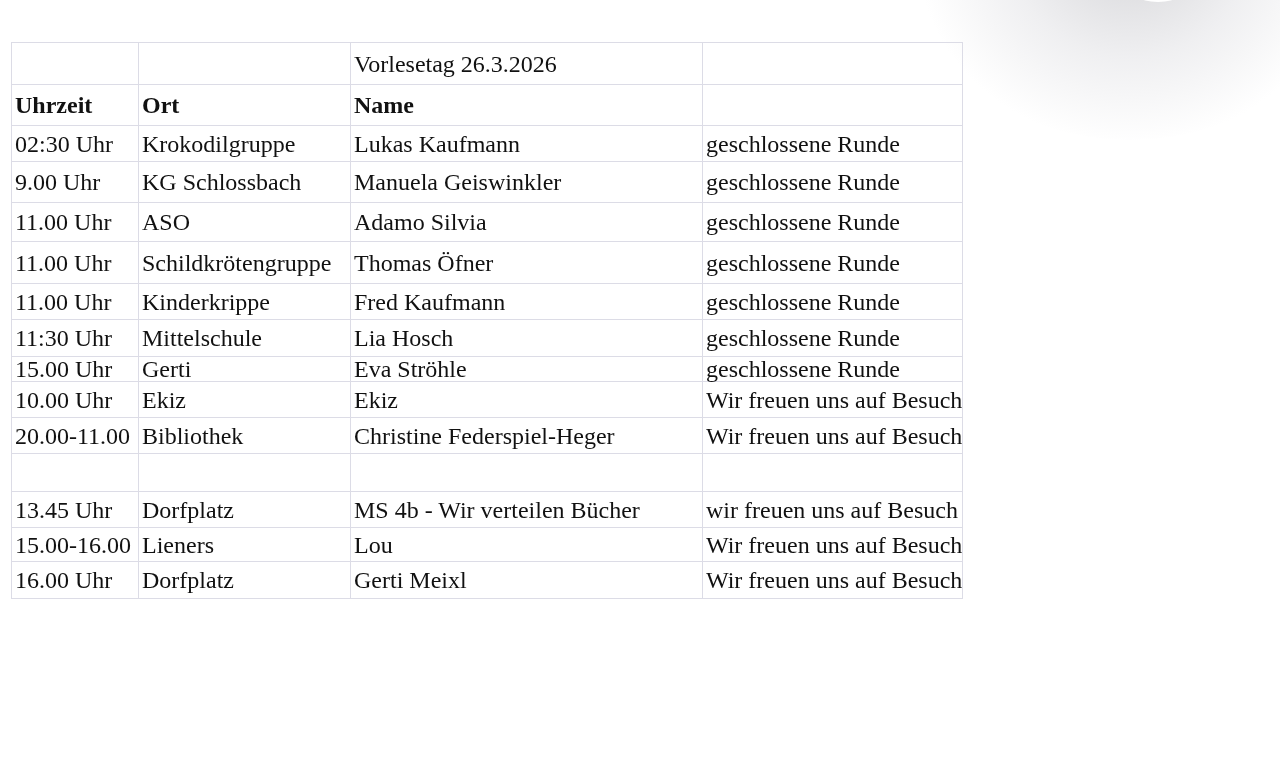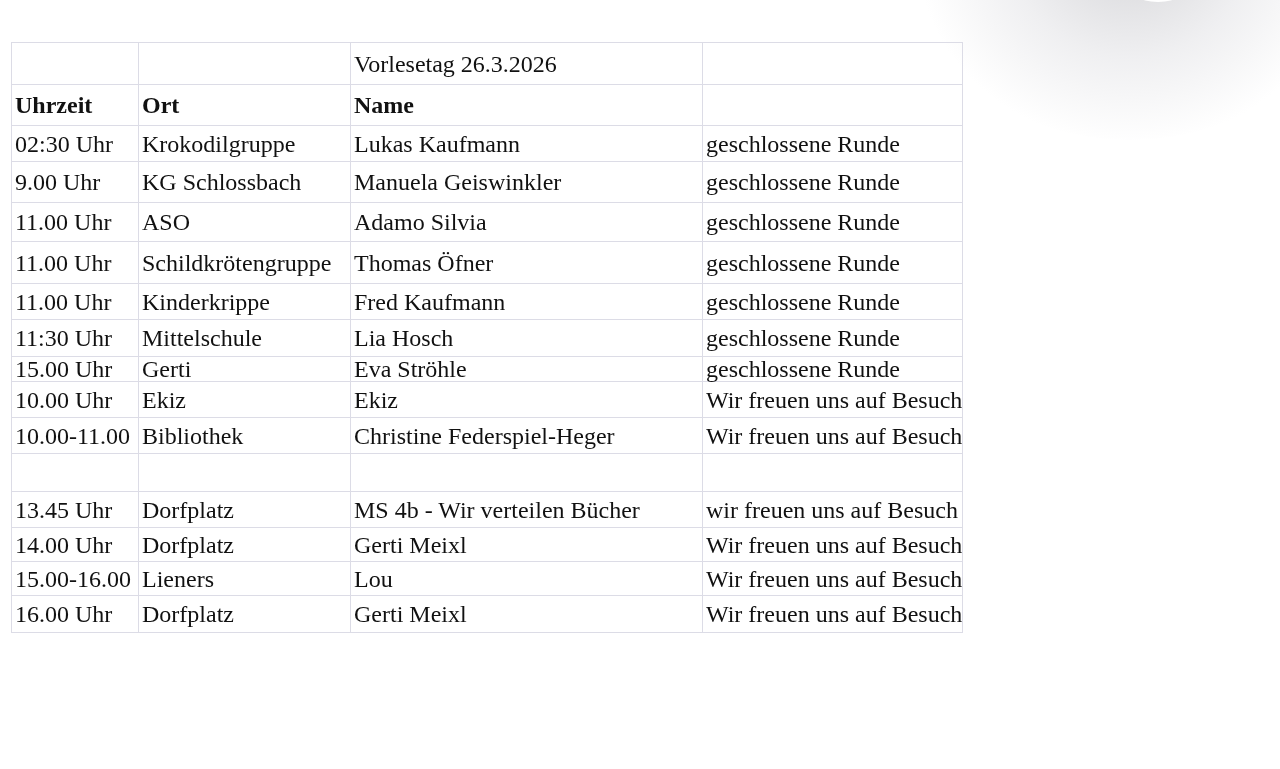--- a/index.html
+++ b/index.html
@@ -140,42 +140,36 @@
         <td><span class="txt">Eva Ströhle</span></td>
         <td><span class="txt">geschlossene Runde</span></td>
       </tr>
       <tr style="height:36px">
         <td><span class="txt">10.00 Uhr</span></td>
         <td><span class="txt">Ekiz</span></td>
         <td><span class="txt">Ekiz</span></td>
         <td><span class="txt">Wir freuen uns auf Besuch</span></td>
       </tr>
       <tr style="height:36px">
-        <td><span class="txt">10.00-11.00</span></td>
+        <td><span class="txt">20.00-11.00</span></td>
         <td><span class="txt">Bibliothek</span></td>
         <td><span class="txt">Christine Federspiel-Heger</span></td>
         <td><span class="txt">Wir freuen uns auf Besuch</span></td>
       </tr>
       <tr style="height:38px">
         <td><span class="txt"></span></td>
         <td><span class="txt"></span></td>
         <td><span class="txt"></span></td>
         <td><span class="txt"></span></td>
       </tr>
       <tr style="height:36px">
         <td><span class="txt">13.45 Uhr</span></td>
         <td><span class="txt">Dorfplatz</span></td>
         <td><span class="txt">MS 4b - Wir verteilen Bücher</span></td>
         <td><span class="txt">wir freuen uns auf Besuch</span></td>
-      </tr>
-      <tr style="height:34px">
-        <td><span class="txt">14.00 Uhr</span></td>
-        <td><span class="txt">Dorfplatz</span></td>
-        <td><span class="txt">Gerti Meixl</span></td>
-        <td><span class="txt">Wir freuen uns auf Besuch</span></td>
       </tr>
       <tr style="height:34px">
         <td><span class="txt">15.00-16.00</span></td>
         <td><span class="txt">Lieners</span></td>
         <td><span class="txt">Lou</span></td>
         <td><span class="txt">Wir freuen uns auf Besuch</span></td>
       </tr>
       <tr style="height:37px">
         <td><span class="txt">16.00 Uhr</span></td>
         <td><span class="txt">Dorfplatz</span></td>

